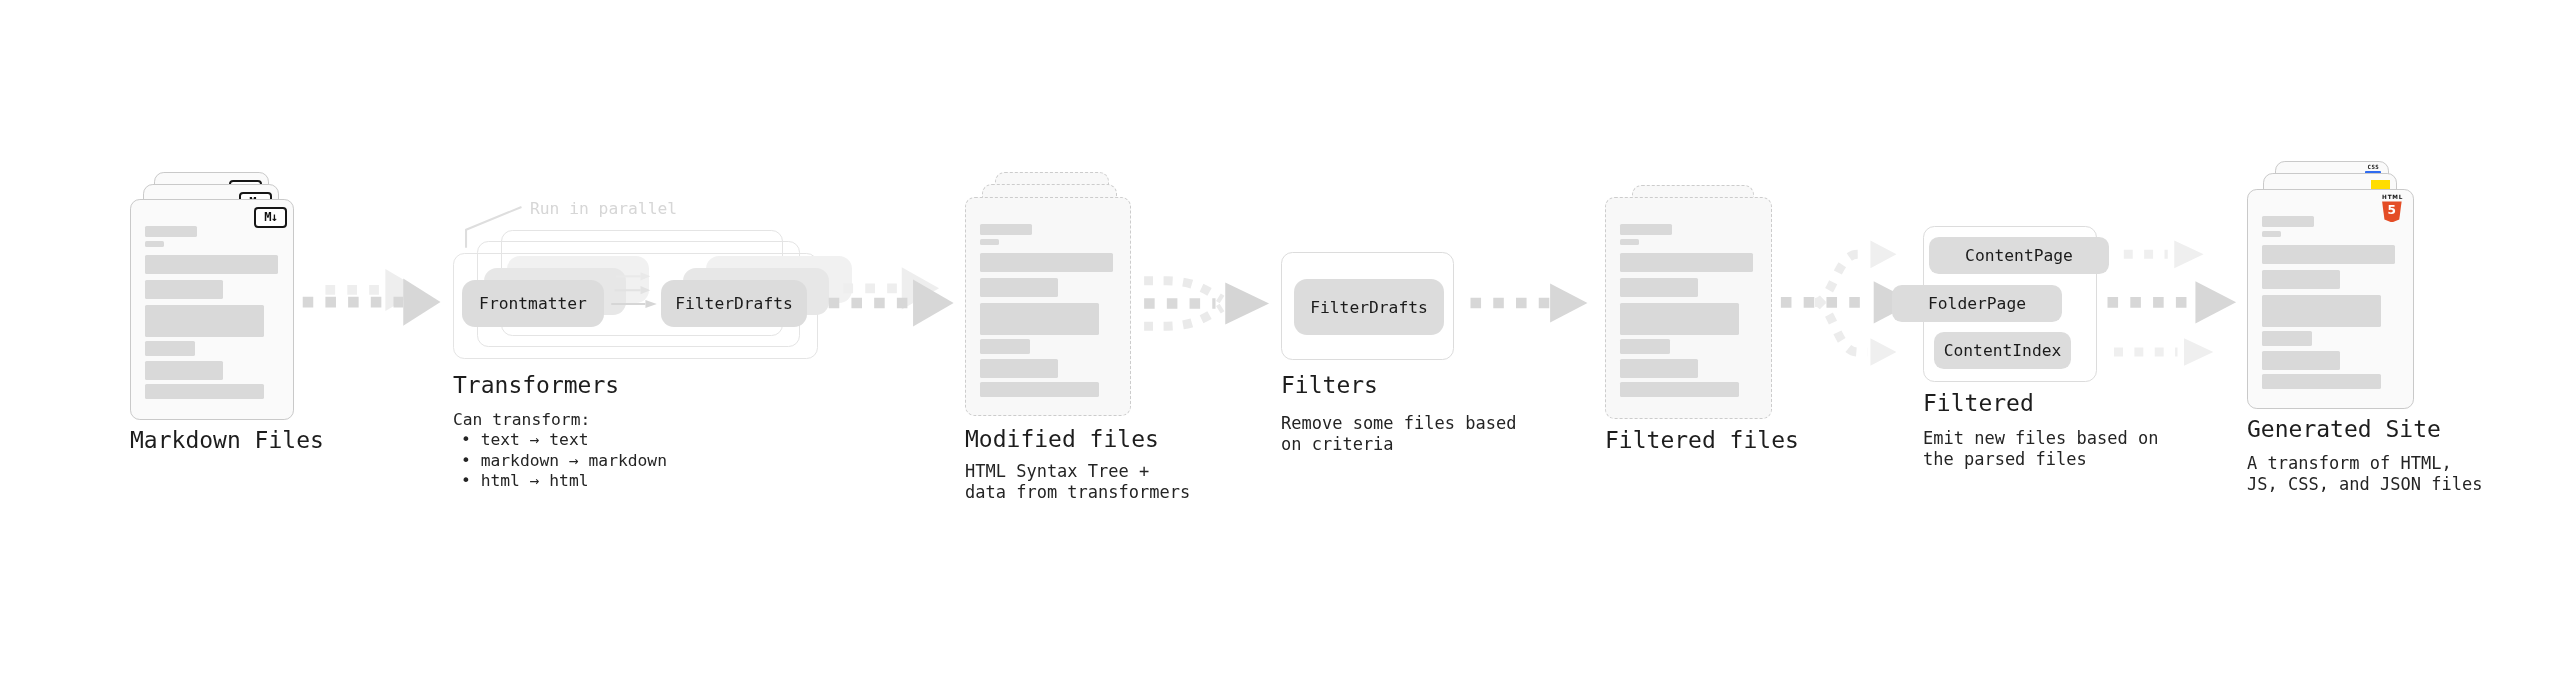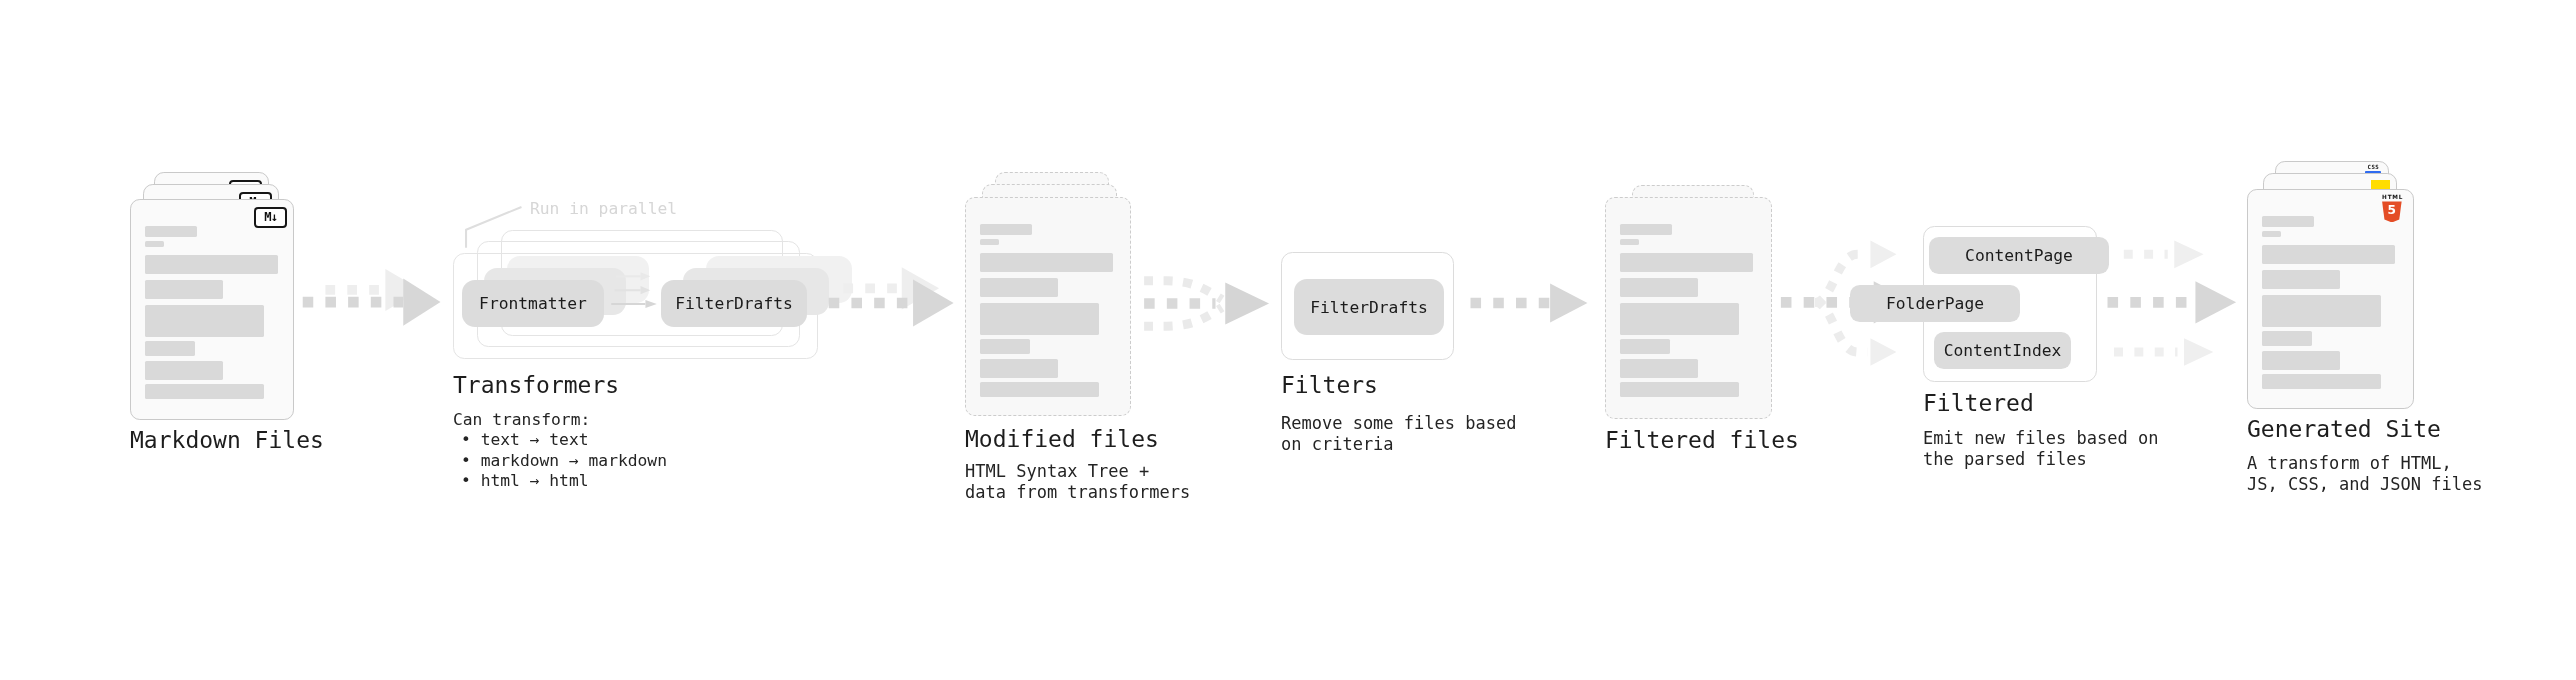--- a/index.html
+++ b/index.html
@@ -194,21 +194,21 @@
     <path d="M 48,84 C 70,84 74,145 100,145 H 112" fill="none" stroke="#ececec" stroke-width="11" stroke-dasharray="11 13"></path>
     <line x1="6" y1="84" x2="114" y2="84" stroke="#d7d7d7" stroke-width="13" stroke-dasharray="13 15"></line>
     <polygon points="116,8 116,42 148,25" fill="#efefef"></polygon>
     <polygon points="120,58 120,110 170,84" fill="#d7d7d7"></polygon>
     <polygon points="116,128 116,162 148,145" fill="#efefef"></polygon>
   </svg>
 
   <section>
     <div class="panel" style="left:1923px;top:226px;width:174px;height:156px"></div>
     <div class="pill small" style="left:1929px;top:237px;width:180px;height:37px">ContentPage</div>
-    <div class="pill small" style="left:1850px;top:285px;width:170px;height:37px">FolderPage</div>
+    <div class="pill small" style="left:1892px;top:285px;width:170px;height:37px">FolderPage</div>
     <div class="pill small" style="left:1934px;top:332px;width:137px;height:37px">ContentIndex</div>
     <h2 class="stage-title" style="left:1923px;top:389px">Filtered</h2>
     <div class="stage-body" style="left:1923px;top:428px">
       <div>Emit new files based on</div>
       <div>the parsed files</div>
     </div>
   </section>
 
   <svg class="arrow" style="left:2101px;top:234px" width="140" height="140" viewBox="0 0 172 172">
     <line x1="28" y1="25" x2="82" y2="25" stroke="#efefef" stroke-width="11" stroke-dasharray="11 14"></line>

